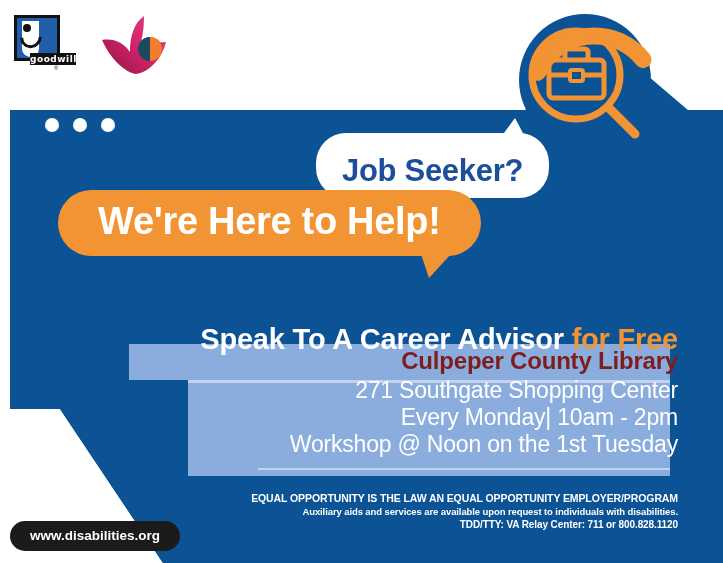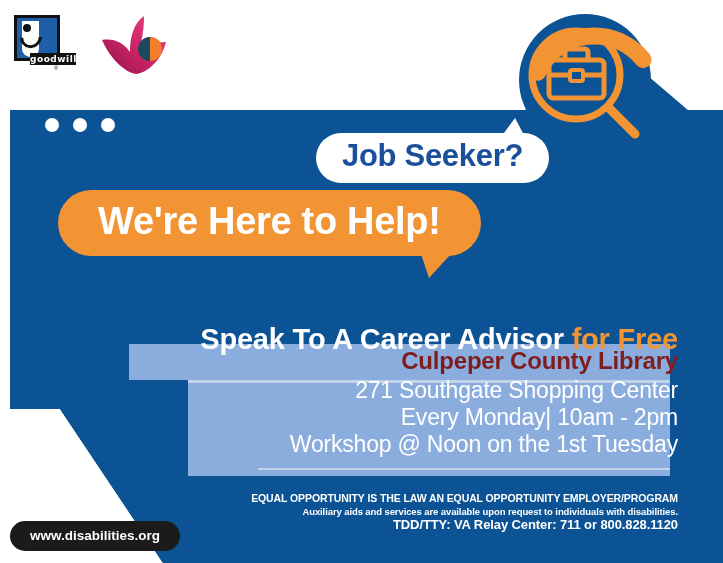--- a/index.html
+++ b/index.html
@@ -56,21 +56,21 @@
   #window-dots{position:absolute;left:45px;top:118px;display:flex;gap:14px;}
   .dot{width:14px;height:14px;border-radius:50%;background:#ffffff;}
 
   
   #magnifier-badge{position:absolute;left:505px;top:5px;width:150px;height:155px;}
 
   
   #bubble-jobseeker{
     position:absolute;left:316px;top:133px;
     background:#ffffff;border-radius:30px;
-    padding:5px 26px 9px 26px;
+    padding:20px 26px 9px 26px;
     z-index:6;
   }
   #bubble-jobseeker .txt{
     font-size:31px;font-weight:bold;color:#1b4f9c;white-space:nowrap;
     letter-spacing:-.3px;
   }
   #bubble-jobseeker .tail{
     position:absolute;right:24px;top:-15px;width:0;height:0;
     border-left:14px solid transparent;
     border-right:10px solid transparent;
@@ -136,21 +136,21 @@
     letter-spacing:-.2px;white-space:nowrap;
   }
 
   
   #fineprint{
     position:absolute;left:0;top:492px;width:678px;
     text-align:right;z-index:6;color:#ffffff;
   }
   #fineprint .fp1{font-size:10.5px;font-weight:bold;line-height:13px;letter-spacing:-.1px;}
   #fineprint .fp2{font-size:9.5px;font-weight:bold;line-height:13px;letter-spacing:-.1px;}
-  #fineprint .fp3{font-size:13px;font-weight:bold;line-height:13px;letter-spacing:-.1px;text-align:right;}
+  #fineprint .fp3{font-size:10px;font-weight:bold;line-height:13px;letter-spacing:-.1px;text-align:right;}
 
   
   #url-pill{
     position:absolute;left:10px;top:521px;
     background:#1b1b1b;border-radius:18px;
     padding:7px 20px 8px 20px;z-index:8;
   }
   #url-pill .txt{
     font-size:13.5px;font-weight:bold;color:#ffffff;white-space:nowrap;
   }

